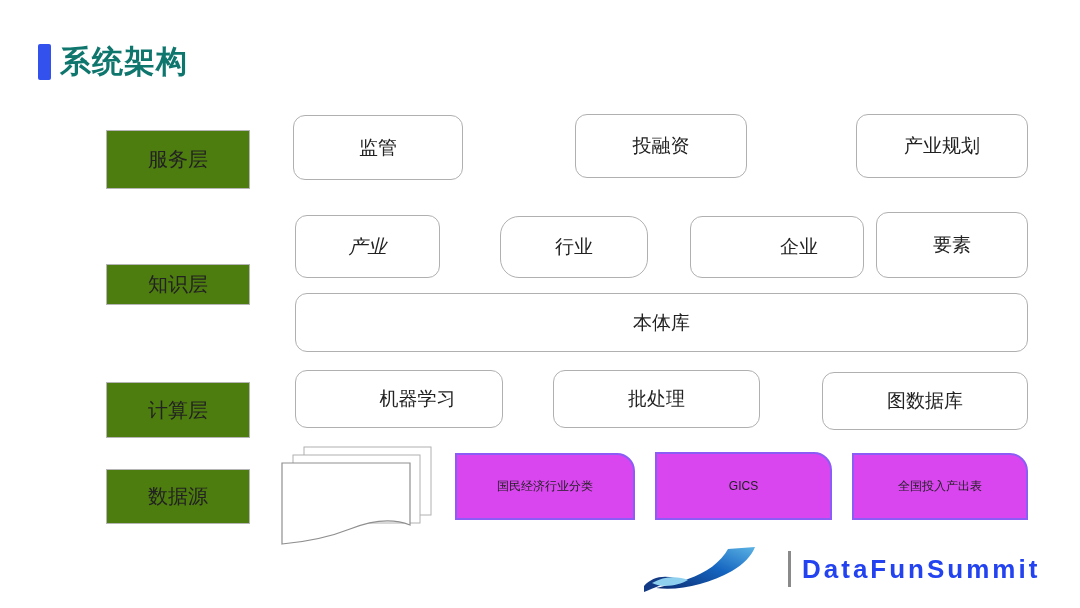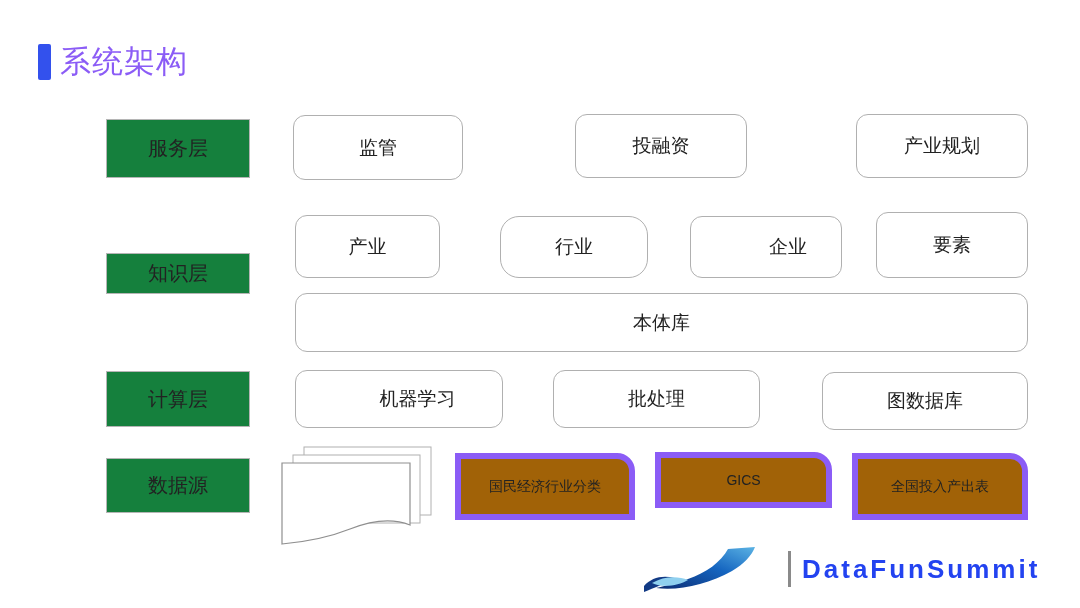--- a/index.html
+++ b/index.html
@@ -5,35 +5,35 @@
   html,body{margin:0;padding:0;}
   body{
     width:1080px;height:608px;position:relative;background:#ffffff;
     font-family:"Liberation Sans","DejaVu Sans",sans-serif;
     overflow:hidden;color:#1a1a1a;
   }
   .abs{position:absolute;box-sizing:border-box;}
   
   .title-accent{width:13px;height:36px;background:#3351ed;border-radius:2px;}
   .page-title{
-    font-size:31px;font-weight:normal;color:#8b5cf6;letter-spacing:1px;
+    font-size:31px;font-weight:bold;color:#0f766e;letter-spacing:1px;
     line-height:1;white-space:nowrap;
   }
   
   .label-box{
-    border:1px solid #b5b5b5;background:#15803d;display:flex;
-    align-items:center;justify-content:center;font-size:20px;color:#222;
+    border:1px solid #b5b5b5;background:#4d7c0f;display:flex;
+    align-items:center;justify-content:center;font-size:20px;color:#222;margin-top:11px;
   }
   .rbox{
     border:1px solid #b0b0b0;border-radius:12px;background:#fff;display:flex;
     align-items:center;justify-content:center;font-size:19px;color:#222;
   }
   .card{
-    border:6px solid #8b5cf6;border-radius:0 18px 0 0;background:#a16207;display:flex;
-    align-items:center;justify-content:center;font-size:14px;color:#222;
+    border:2px solid #8b5cf6;border-radius:0 18px 0 0;background:#d946ef;display:flex;
+    align-items:center;justify-content:center;font-size:12px;color:#222;
   }
   .doc-text{
     display:flex;align-items:center;justify-content:center;text-align:center;
     font-size:13px;color:#222;white-space:nowrap;
   }
   
   .brand-sep{width:3px;height:36px;background:#8a8a8a;}
   .brand-text{
     font-size:26px;font-weight:bold;color:#2343f0;letter-spacing:3px;
     white-space:nowrap;line-height:1;
@@ -46,43 +46,43 @@
   <div class="title-accent"></div>
 </div>
 <div class="abs page-title" style="left:60px;top:46px;">系统架构</div>
 
 <div class="abs label-box" style="left:106px;top:119px;width:144px;height:59px;">服务层</div>
 <div class="abs rbox" style="left:293px;top:115px;width:170px;height:65px;">监管</div>
 <div class="abs rbox" style="left:575px;top:114px;width:172px;height:64px;">投融资</div>
 <div class="abs rbox" style="left:856px;top:114px;width:172px;height:64px;">产业规划</div>
 
 <div class="abs label-box" style="left:106px;top:253px;width:144px;height:41px;">知识层</div>
-<div class="abs rbox" style="left:295px;top:215px;width:145px;height:63px;">产业</div>
+<div class="abs rbox" style="left:295px;top:215px;width:145px;height:63px;font-style:italic;">产业</div>
 <div class="abs rbox" style="left:500px;top:216px;width:148px;height:62px;border-radius:19px;">行业</div>
-<div class="abs rbox" style="left:690px;top:216px;width:152px;height:62px;padding-left:44px;">企业</div>
+<div class="abs rbox" style="left:690px;top:216px;width:174px;height:62px;padding-left:44px;">企业</div>
 <div class="abs rbox" style="left:876px;top:212px;width:152px;height:66px;text-align:center;">要素</div>
 <div class="abs rbox" style="left:295px;top:293px;width:733px;height:59px;">本体库</div>
 
 <div class="abs label-box" style="left:106px;top:371px;width:144px;height:56px;">计算层</div>
 <div class="abs rbox" style="left:295px;top:370px;width:208px;height:58px;padding-left:37px;">机器学习</div>
 <div class="abs rbox" style="left:553px;top:370px;width:207px;height:58px;">批处理</div>
 <div class="abs rbox" style="left:822px;top:372px;width:206px;height:58px;">图数据库</div>
 
 <div class="abs label-box" style="left:106px;top:458px;width:144px;height:55px;">数据源</div>
 
 <div class="abs" style="left:278px;top:443px;width:160px;height:115px;">
   <svg width="160" height="115" viewBox="0 0 160 115">
     <rect x="26" y="4" width="127" height="68" fill="#ffffff" stroke="#b0b0b0" stroke-width="1"></rect>
     <rect x="15" y="12" width="127" height="68" fill="#ffffff" stroke="#b0b0b0" stroke-width="1"></rect>
     <path d="M4 20 L132 20 L132 82 C 112 74 92 78 72 86 C 52 94 26 99 4 101 Z" fill="#ffffff" stroke="#8f8f8f" stroke-width="1.2"></path>
   </svg>
 </div>
 
 <div class="abs card" style="left:455px;top:453px;width:180px;height:67px;">国民经济行业分类</div>
-<div class="abs card" style="left:655px;top:452px;width:177px;height:56px;">GICS</div>
+<div class="abs card" style="left:655px;top:452px;width:177px;height:68px;">GICS</div>
 <div class="abs card" style="left:852px;top:453px;width:176px;height:67px;">全国投入产出表</div>
 
 <div class="abs" style="left:642px;top:546px;width:140px;height:52px;">
   <svg width="140" height="52" viewBox="0 0 140 52">
     <defs>
       <linearGradient id="swg" x1="0" y1="1" x2="1" y2="0">
         <stop offset="0" stop-color="#0d2d73"></stop>
         <stop offset="0.55" stop-color="#1565c0"></stop>
         <stop offset="1" stop-color="#5bb3e4"></stop>
       </linearGradient>

